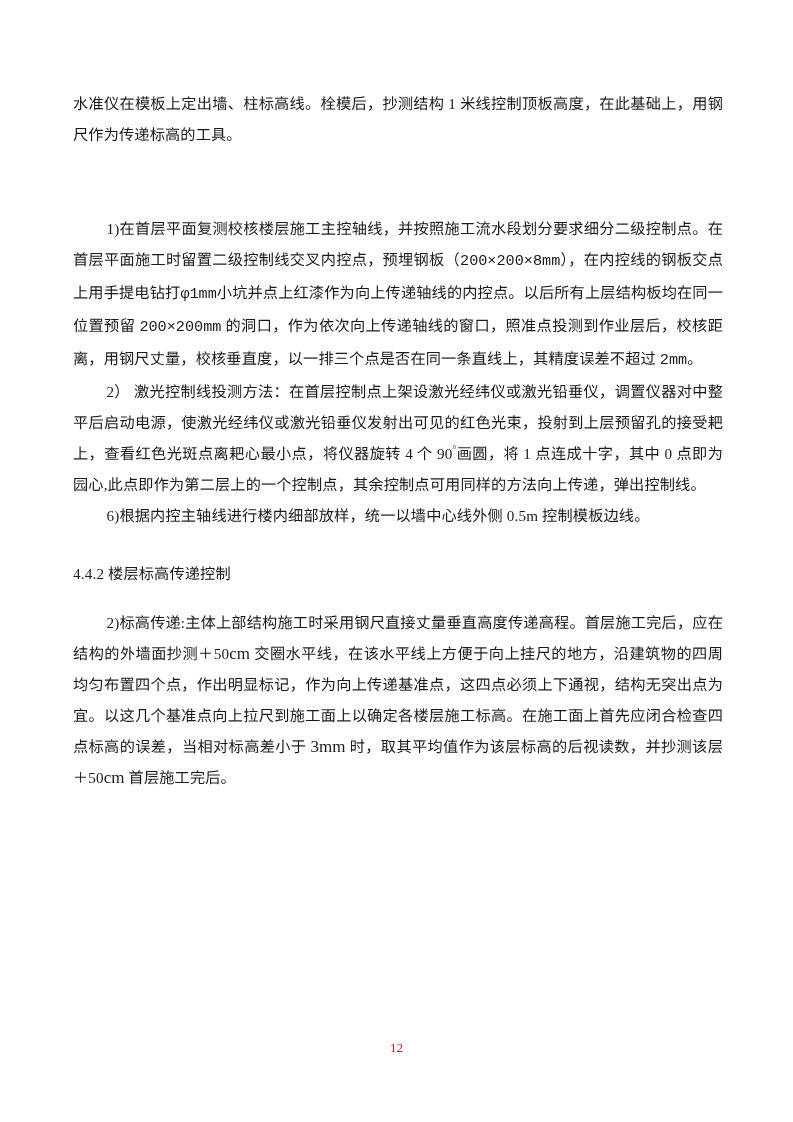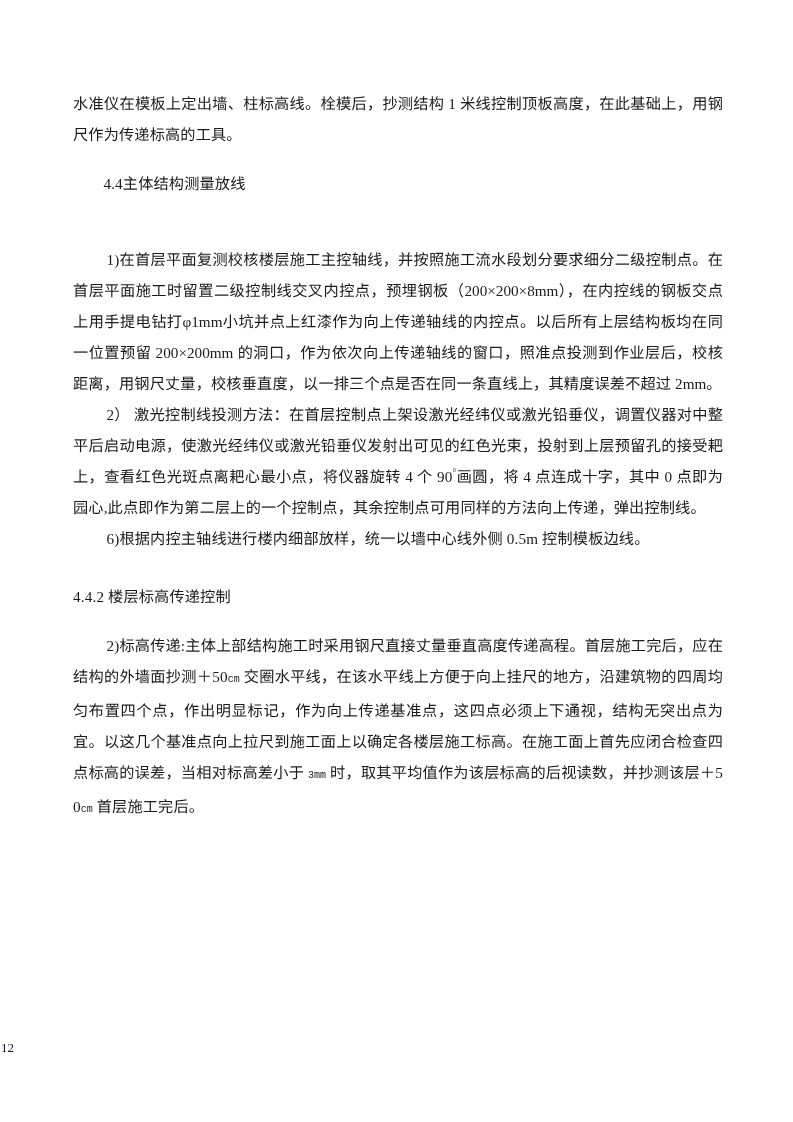--- a/index.html
+++ b/index.html
@@ -56,69 +56,69 @@
   }
   .heading-indent2 {
     text-indent: 2em;
   }
 
   .gap-sm { height: 18px; }
   .gap-md { height: 27px; }
 
   
   .lat {
-    font-family: Liberation Serif, serif;
+    font-family: Liberation Mono, monospace;
     letter-spacing: 0;
   }
   .unit {
-    font-family: Liberation Mono, monospace;
-    font-size: 10px;
+    font-family: Liberation Serif, serif;
+    font-size: 17px;
     letter-spacing: 0;
   }
   sup.hashmark {
     font-size: 0.62em;
     vertical-align: super;
     line-height: 0;
   }
   sup.degree {
     font-size: 0.62em;
     vertical-align: super;
     line-height: 0;
   }
 
   .page-number {
     position: absolute;
     left: 0;
     right: 0;
     top: 1040px;
+    text-align: center;
     font-size: 13px;
-    color: #0f172a;
+    color: #b91c1c;
     font-family: "Liberation Serif", "DejaVu Serif", serif;
   }
 </style>
 </head>
 <body>
 
 <div class="page">
   <div class="content">
 
     <p class="para">水准仪在模板上定出墙、柱标高线。栓模后，抄测结构 1 米线控制顶板高度，在此基础上，用钢尺作为传递标高的工具。</p>
 
     <div class="gap-sm"></div>
 
-    <p class="heading-sub heading-indent2">4.4主体结构测量放线</p>
 
     <div class="gap-md"></div>
 
 
     <div class="gap-sm"></div>
 
     <p class="para indent2b"><span>1)在首层平面复测校核楼层施工主控轴线，并按照施工流水段划分要求细分二级控制点。在首层平面施工时留置二级控制线交叉内控点，预埋钢板（</span><span class="lat">200×200×8mm</span><span>），在内控线的钢板交点上用手提电钻打</span><span class="lat">φ1mm</span><span>小坑并点上红漆作为向上传递轴线的内控点。以后所有上层结构板均在同一位置预留 </span><span class="lat">200×200mm</span><span> 的洞口，作为依次向上传递轴线的窗口，照准点投测到作业层后，校核距离，用钢尺丈量，校核垂直度，以一排三个点是否在同一条直线上，其精度误差不超过 </span><span class="lat">2mm</span><span>。</span></p>
 
-    <p class="para indent2b"><span>2） 激光控制线投测方法：在首层控制点上架设激光经纬仪或激光铅垂仪，调置仪器对中整平后启动电源，使激光经纬仪或激光铅垂仪发射出可见的红色光束，投射到上层预留孔的接受耙上，查看红色光斑点离耙心最小点，将仪器旋转 4 个 90</span><sup class="degree">°</sup><span>画圆，将 4 点连成十字，其中 0 点即为园心,此点即作为第二层上的一个控制点，其余控制点可用同样的方法向上传递，弹出控制线。</span></p>
+    <p class="para indent2b"><span>2） 激光控制线投测方法：在首层控制点上架设激光经纬仪或激光铅垂仪，调置仪器对中整平后启动电源，使激光经纬仪或激光铅垂仪发射出可见的红色光束，投射到上层预留孔的接受耙上，查看红色光斑点离耙心最小点，将仪器旋转 4 个 90</span><sup class="degree">°</sup><span>画圆，将 1 点连成十字，其中 0 点即为园心,此点即作为第二层上的一个控制点，其余控制点可用同样的方法向上传递，弹出控制线。</span></p>
 
     <p class="para indent2b">6)根据内控主轴线进行楼内细部放样，统一以墙中心线外侧 0.5m 控制模板边线。</p>
 
     <div class="gap-md"></div>
 
     <p class="heading-sub">4.4.2 楼层标高传递控制</p>
 
     <div class="gap-sm"></div>
 
 

